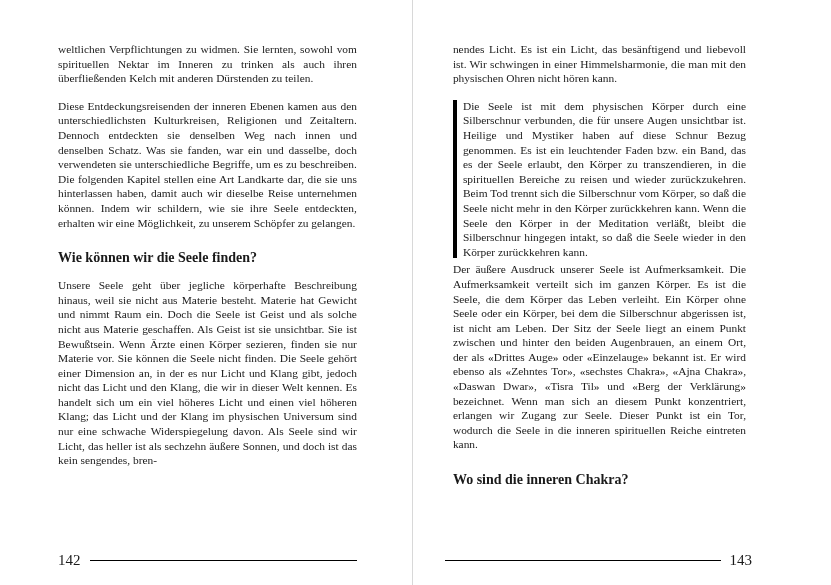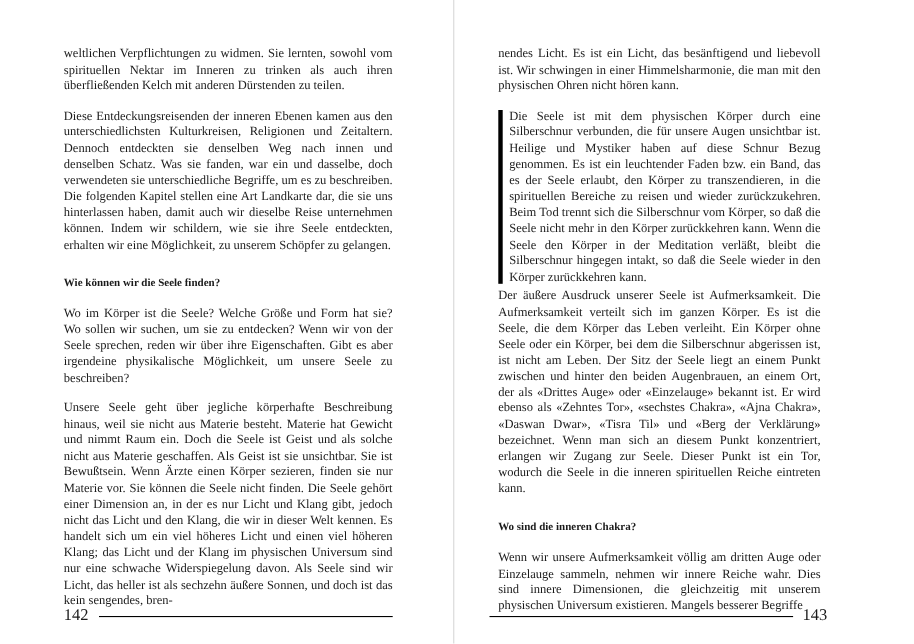--- a/index.html
+++ b/index.html
@@ -48,21 +48,21 @@
   }
   p {
     margin: 0 0 13px 0;
     text-align: justify;
     hyphens: manual;
   }
   p.tight {
     margin-bottom: 0;
   }
   h2 {
-    font-size: 10px;
+    font-size: 14px;
     line-height: 15px;
     font-weight: bold;
     margin: 20px 0 13px 0;
   }
   .quote-block {
     position: relative;
     margin: 0 0 3px 0;
     padding-left: 10px;
   }
   .quote-block .bar {
@@ -107,39 +107,37 @@
 
 <div class="spread">
 
   <div class="gutter"></div>
 
   <div class="page page-left">
     <div class="col">
       <p>weltlichen Verpflichtungen zu widmen. Sie lernten, sowohl vom spirituellen Nektar im Inneren zu trinken als auch ihren überfließenden Kelch mit anderen Dürstenden zu teilen.</p>
       <p>Diese Entdeckungsreisenden der inneren Ebenen kamen aus den unterschiedlichsten Kulturkreisen, Religionen und Zeitaltern. Dennoch entdeckten sie denselben Weg nach innen und denselben Schatz. Was sie fanden, war ein und dasselbe, doch verwendeten sie unterschiedliche Begriffe, um es zu beschreiben. Die folgenden Kapitel stellen eine Art Landkarte dar, die sie uns hinterlassen haben, damit auch wir dieselbe Reise unternehmen können. Indem wir schildern, wie sie ihre Seele entdeckten, erhalten wir eine Möglichkeit, zu unserem Schöpfer zu gelangen.</p>
       <h2>Wie können wir die Seele finden?</h2>
-      <p>Wo im Körper ist die Seele? Welche Größe und Form hat sie? Wo sollen wir suchen, um sie zu entdecken? Wenn wir von der Seele sprechen, reden wir über ihre Eigenschaften. Gibt es aber irgendeine physikalische Möglichkeit, um unsere Seele zu beschreiben?</p>
       <p class="tight">Unsere Seele geht über jegliche körperhafte Beschreibung hinaus, weil sie nicht aus Materie besteht. Materie hat Gewicht und nimmt Raum ein. Doch die Seele ist Geist und als solche nicht aus Materie geschaffen. Als Geist ist sie unsichtbar. Sie ist Bewußtsein. Wenn Ärzte einen Körper sezieren, finden sie nur Materie vor. Sie können die Seele nicht finden. Die Seele gehört einer Dimension an, in der es nur Licht und Klang gibt, jedoch nicht das Licht und den Klang, die wir in dieser Welt kennen. Es handelt sich um ein viel höheres Licht und einen viel höheren Klang; das Licht und der Klang im physischen Universum sind nur eine schwache Widerspiegelung davon. Als Seele sind wir Licht, das heller ist als sechzehn äußere Sonnen, und doch ist das kein sengendes, bren-</p>
     </div>
     <div class="footer footer-left">
       <span class="pagenum">142</span>
       <span class="rule"></span>
     </div>
   </div>
 
   <div class="page page-right">
     <div class="col">
       <p>nendes Licht. Es ist ein Licht, das besänftigend und liebevoll ist. Wir schwingen in einer Himmelsharmonie, die man mit den physischen Ohren nicht hören kann.</p>
       <div class="quote-block">
         <span class="bar"></span>
         <p>Die Seele ist mit dem physischen Körper durch eine Silberschnur verbunden, die für unsere Augen unsichtbar ist. Heilige und Mystiker haben auf diese Schnur Bezug genommen. Es ist ein leuchtender Faden bzw. ein Band, das es der Seele erlaubt, den Körper zu transzendieren, in die spirituellen Bereiche zu reisen und wieder zurückzukehren. Beim Tod trennt sich die Silberschnur vom Körper, so daß die Seele nicht mehr in den Körper zurückkehren kann. Wenn die Seele den Körper in der Meditation verläßt, bleibt die Silberschnur hingegen intakt, so daß die Seele wieder in den Körper zurückkehren kann.</p>
       </div>
       <p>Der äußere Ausdruck unserer Seele ist Aufmerksamkeit. Die Aufmerksamkeit verteilt sich im ganzen Körper. Es ist die Seele, die dem Körper das Leben verleiht. Ein Körper ohne Seele oder ein Körper, bei dem die Silberschnur abgerissen ist, ist nicht am Leben. Der Sitz der Seele liegt an einem Punkt zwischen und hinter den beiden Augenbrauen, an einem Ort, der als «Drittes Auge» oder «Einzelauge» bekannt ist. Er wird ebenso als «Zehntes Tor», «sechstes Chakra», «Ajna Chakra», «Daswan Dwar», «Tisra Til» und «Berg der Verklärung» bezeichnet. Wenn man sich an diesem Punkt konzentriert, erlangen wir Zugang zur Seele. Dieser Punkt ist ein Tor, wodurch die Seele in die inneren spirituellen Reiche eintreten kann.</p>
       <h2>Wo sind die inneren Chakra?</h2>
-      <p class="tight">Wenn wir unsere Aufmerksamkeit völlig am dritten Auge oder Einzelauge sammeln, nehmen wir innere Reiche wahr. Dies sind innere Dimensionen, die gleichzeitig mit unserem physischen Universum existieren. Mangels besserer Begriffe</p>
     </div>
     <div class="footer footer-right">
       <span class="rule"></span>
       <span class="pagenum">143</span>
     </div>
   </div>
 
 </div>
 
 </body></html>

